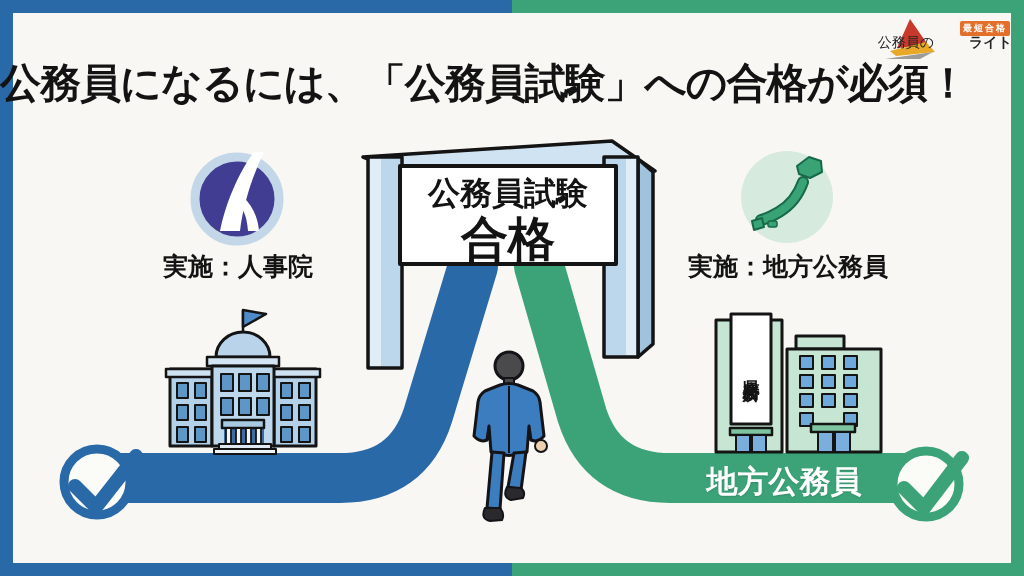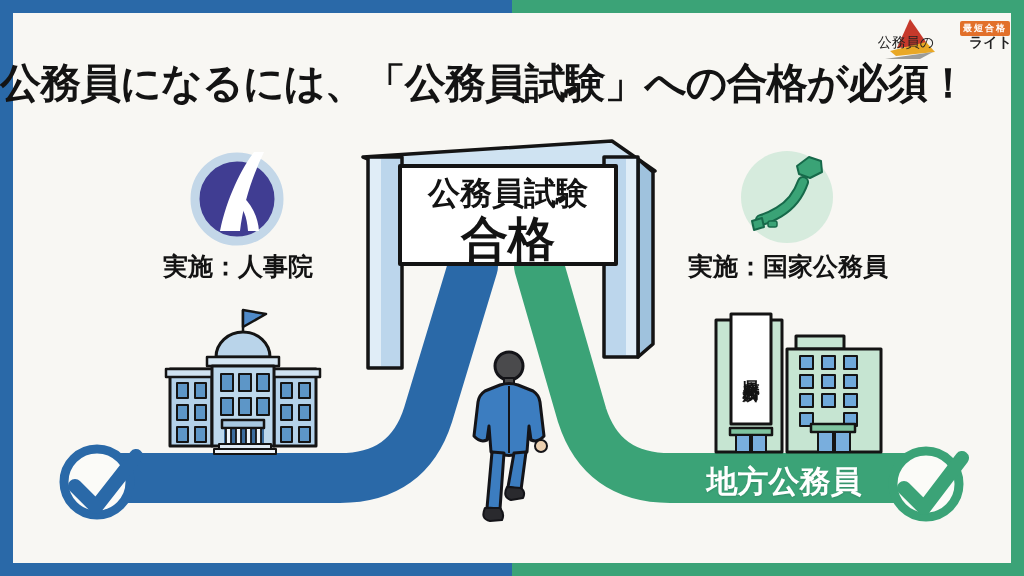--- a/index.html
+++ b/index.html
@@ -226,19 +226,19 @@
     <span class="logo-badge">最短合格</span>
     <span class="logo-brand"><span>公務員の</span><span class="bold">ライト</span></span>
   </div>
 
   <div class="overlay caption national">実施：人事院</div>
 
   <div class="overlay gate-text">
     <span class="l1">公務員試験</span>
     <span class="l2">合格</span>
   </div>
-  <div class="overlay caption local">実施：国家公務員</div>
+  <div class="overlay caption local">実施：地方公務員</div>
 
   <div class="overlay band-label local">地方公務員</div>
 
   <div class="overlay building-sign">県府公務所</div>
 
 </div>
 
 </body></html>

